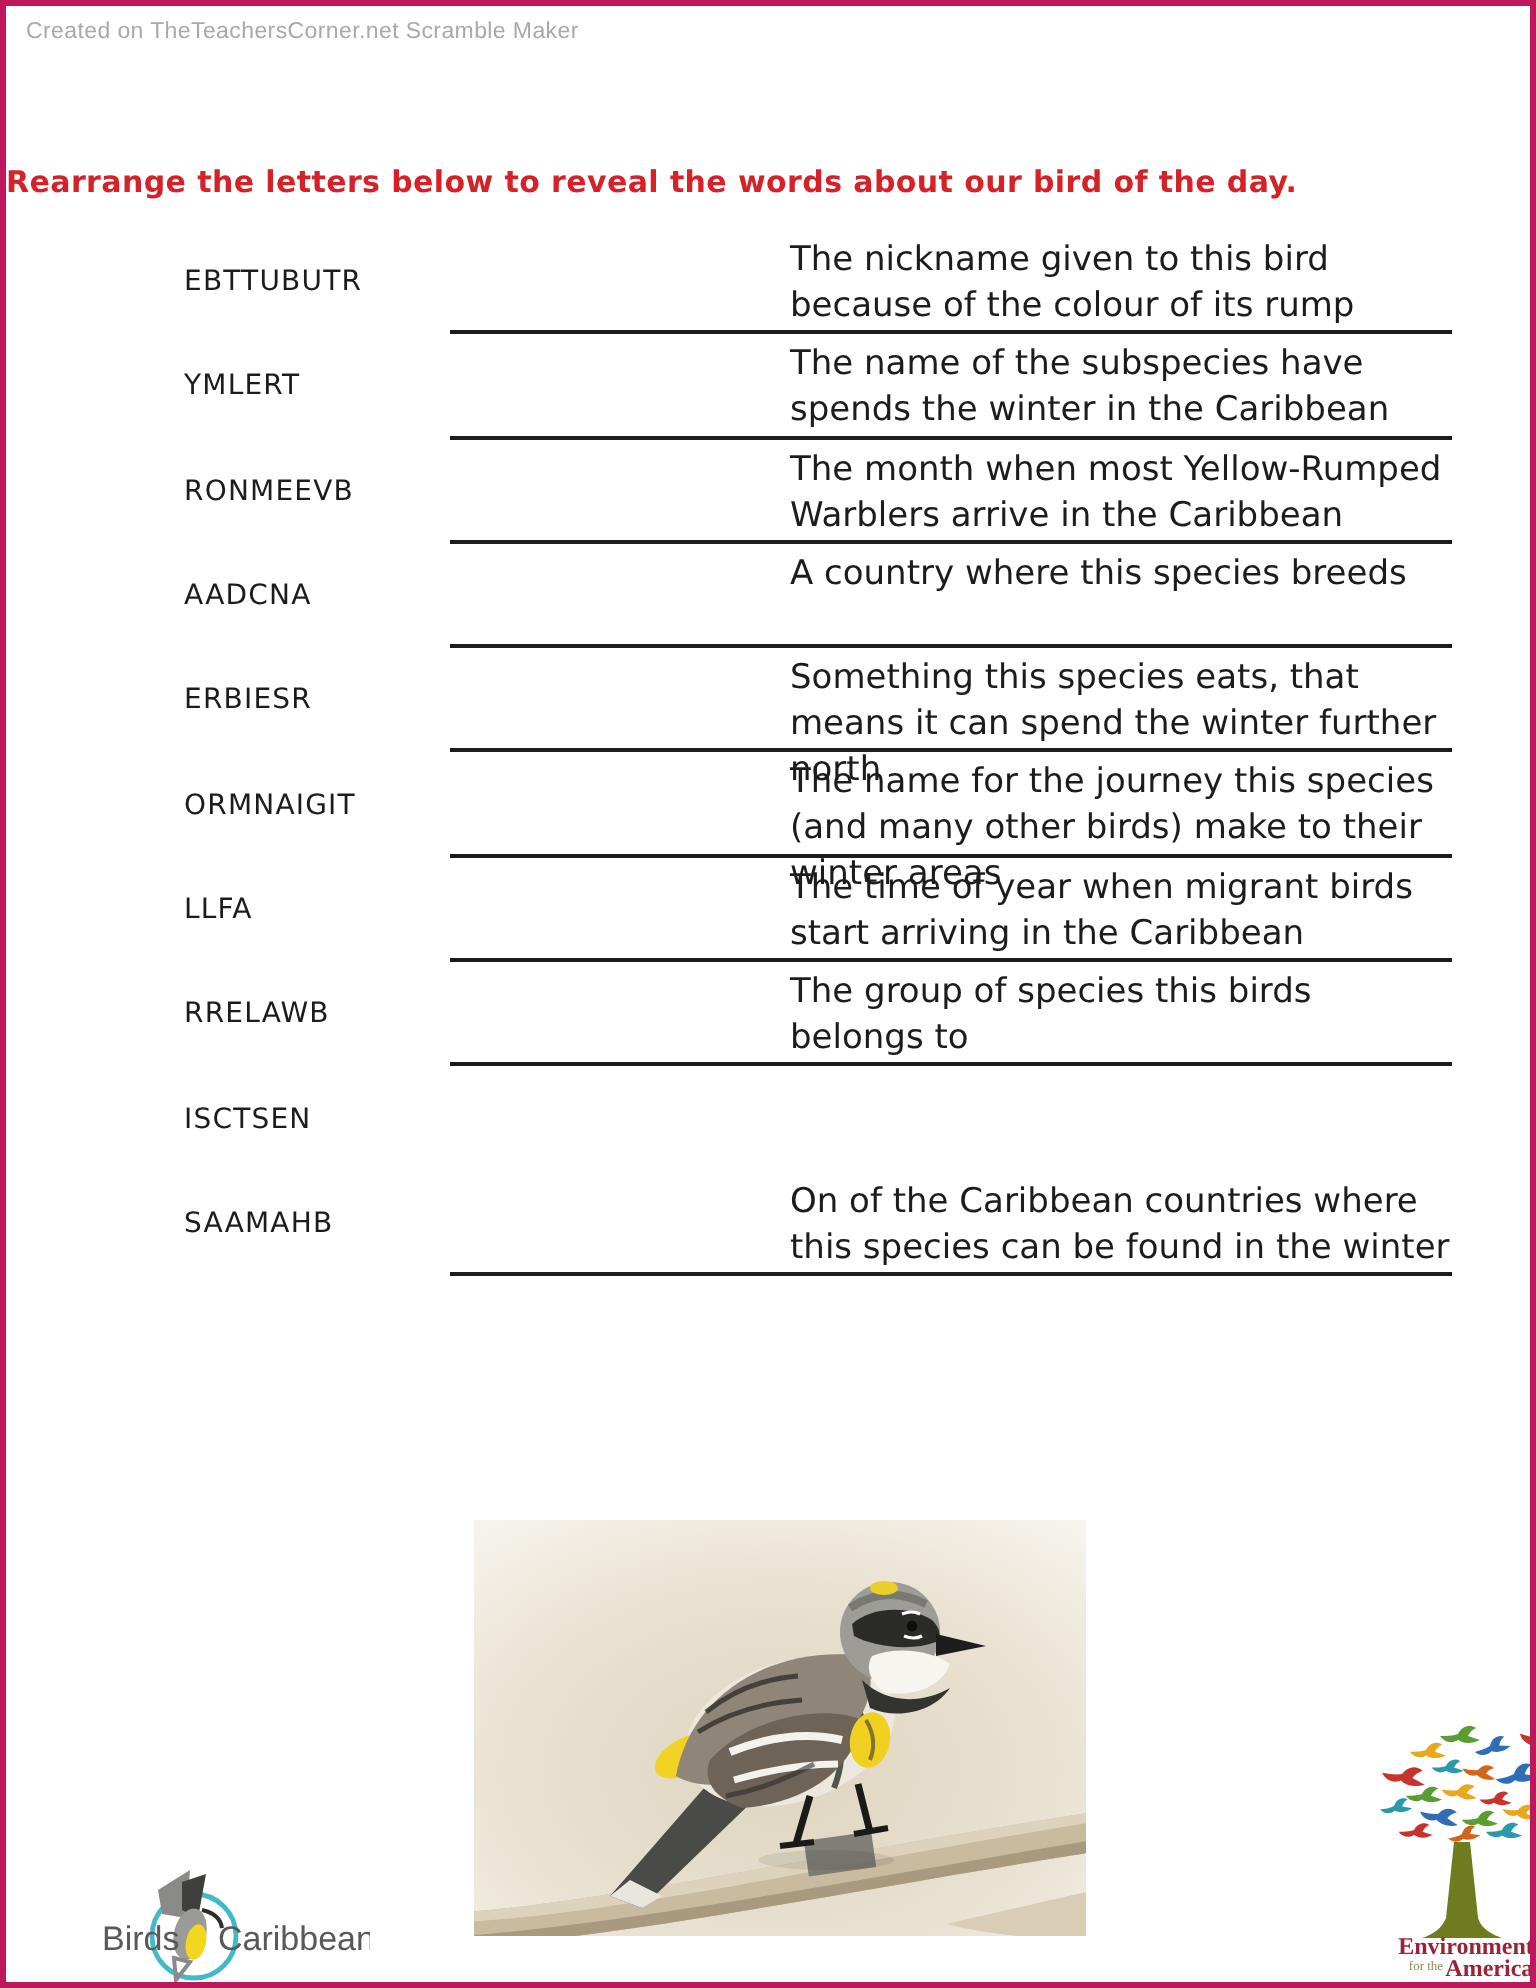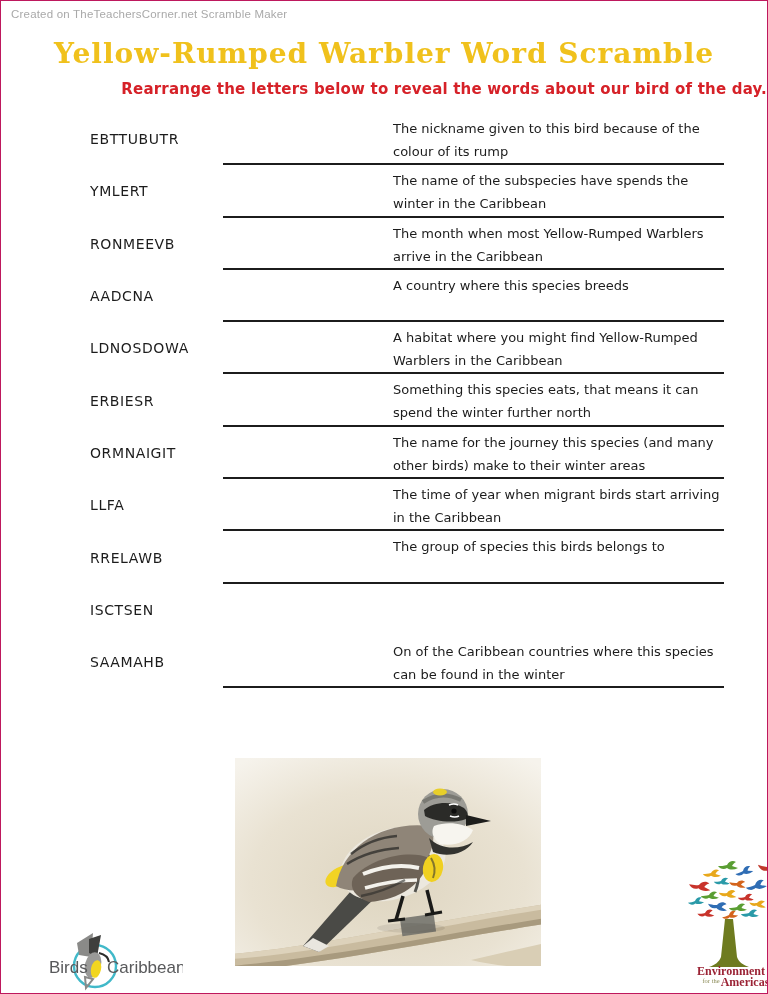--- a/index.html
+++ b/index.html
@@ -1,45 +1,45 @@
 <!DOCTYPE html>
 <html><head>
 <meta charset="utf-8">
 <style>
   * { margin:0; padding:0; box-sizing:border-box; }
   html,body { background:#ffffff; }
   .page {
     position:relative; width:768px; height:994px; background:#ffffff;
     font-family:"DejaVu Sans", sans-serif; overflow:hidden;
-    border:1px solid #be185d;
+    border:3px solid #be185d;
   }
   .attribution {
     position:absolute; left:10px; top:7px;
     font-family:"Liberation Sans", sans-serif;
     font-size:11.5px; color:#a9a9a9; letter-spacing:.2px;
   }
   .title {
     position:absolute; top:36px; left:0; width:100%; text-align:center;
     font-family:"DejaVu Serif", serif; font-weight:bold;
     font-size:28px; color:#f0c11c; letter-spacing:1px;
   }
   .subtitle {
-    position:absolute; top:79px; left:0; width:100%; text-align:right;
+    position:absolute; top:79px; left:0; width:100%; text-align:left;
     font-size:15px; font-weight:bold; color:#d62128; letter-spacing:.2px;
   }
   .rows { position:absolute; top:112px; left:50px; width:673px; }
   .row { display:flex; height:52.3px; }
   .word-cell {
     width:133px; flex:0 0 133px; align-self:center;
     font-size:14px; color:#1c1c1c; letter-spacing:.6px;margin-left:39px;
   }
   .clue-cell {
     flex:1; border-bottom:2px solid #1c1c1c;
     padding:4px 0 0 170px;
-    font-size:13px; line-height:23px; color:#1c1c1c;
+    font-size:17px; line-height:23px; color:#1c1c1c;
   }
   .photo {
     position:absolute; left:234px; top:757px; width:306px; height:208px;
     box-shadow: inset 0 0 26px 22px #ffffff;
   }
   .photo svg { display:block; }
   .photo-caption {
     position:absolute; left:234px; top:964px; width:306px; text-align:center;
     font-family:"Liberation Sans", sans-serif;
     font-size:11.5px; font-weight:bold; color:#5f7391;margin-top:40px;
@@ -47,21 +47,20 @@
   .bc-logo { position:absolute; left:10px; top:928px; width:140px; height:62px;margin-left:32px; }
   .efta-logo { position:absolute; left:680px; top:850px; width:104px; height:140px; }
 </style>
 </head>
 <body>
 
 <div class="page">
 
   <div class="attribution">Created on TheTeachersCorner.net Scramble Maker</div>
 
-  <h1 class="title">Yellow-Rumped Warbler Word Scramble</h1>
 
   <div class="subtitle">Rearrange the letters below to reveal the words about our bird of the day.</div>
 
   <div class="rows">
 
       <div class="row">
         <div class="word-cell">EBTTUBUTR</div>
         <div class="clue-cell">The nickname given to this bird because of the colour of its rump</div>
       </div>
 
@@ -74,24 +73,20 @@
         <div class="word-cell">RONMEEVB</div>
         <div class="clue-cell">The month when most Yellow-Rumped Warblers arrive in the Caribbean</div>
       </div>
 
       <div class="row">
         <div class="word-cell">AADCNA</div>
         <div class="clue-cell">A country where this species breeds</div>
       </div>
 
 
-      <div class="row">
-        <div class="word-cell">LDNOSDOWA</div>
-        <div class="clue-cell">A habitat where you might find Yellow-Rumped Warblers in the Caribbean</div>
-      </div>
 
       <div class="row">
         <div class="word-cell">ERBIESR</div>
         <div class="clue-cell">Something this species eats, that means it can spend the winter further north</div>
       </div>
 
       <div class="row">
         <div class="word-cell">ORMNAIGIT</div>
         <div class="clue-cell">The name for the journey this species (and many other birds) make to their winter areas</div>
       </div>

